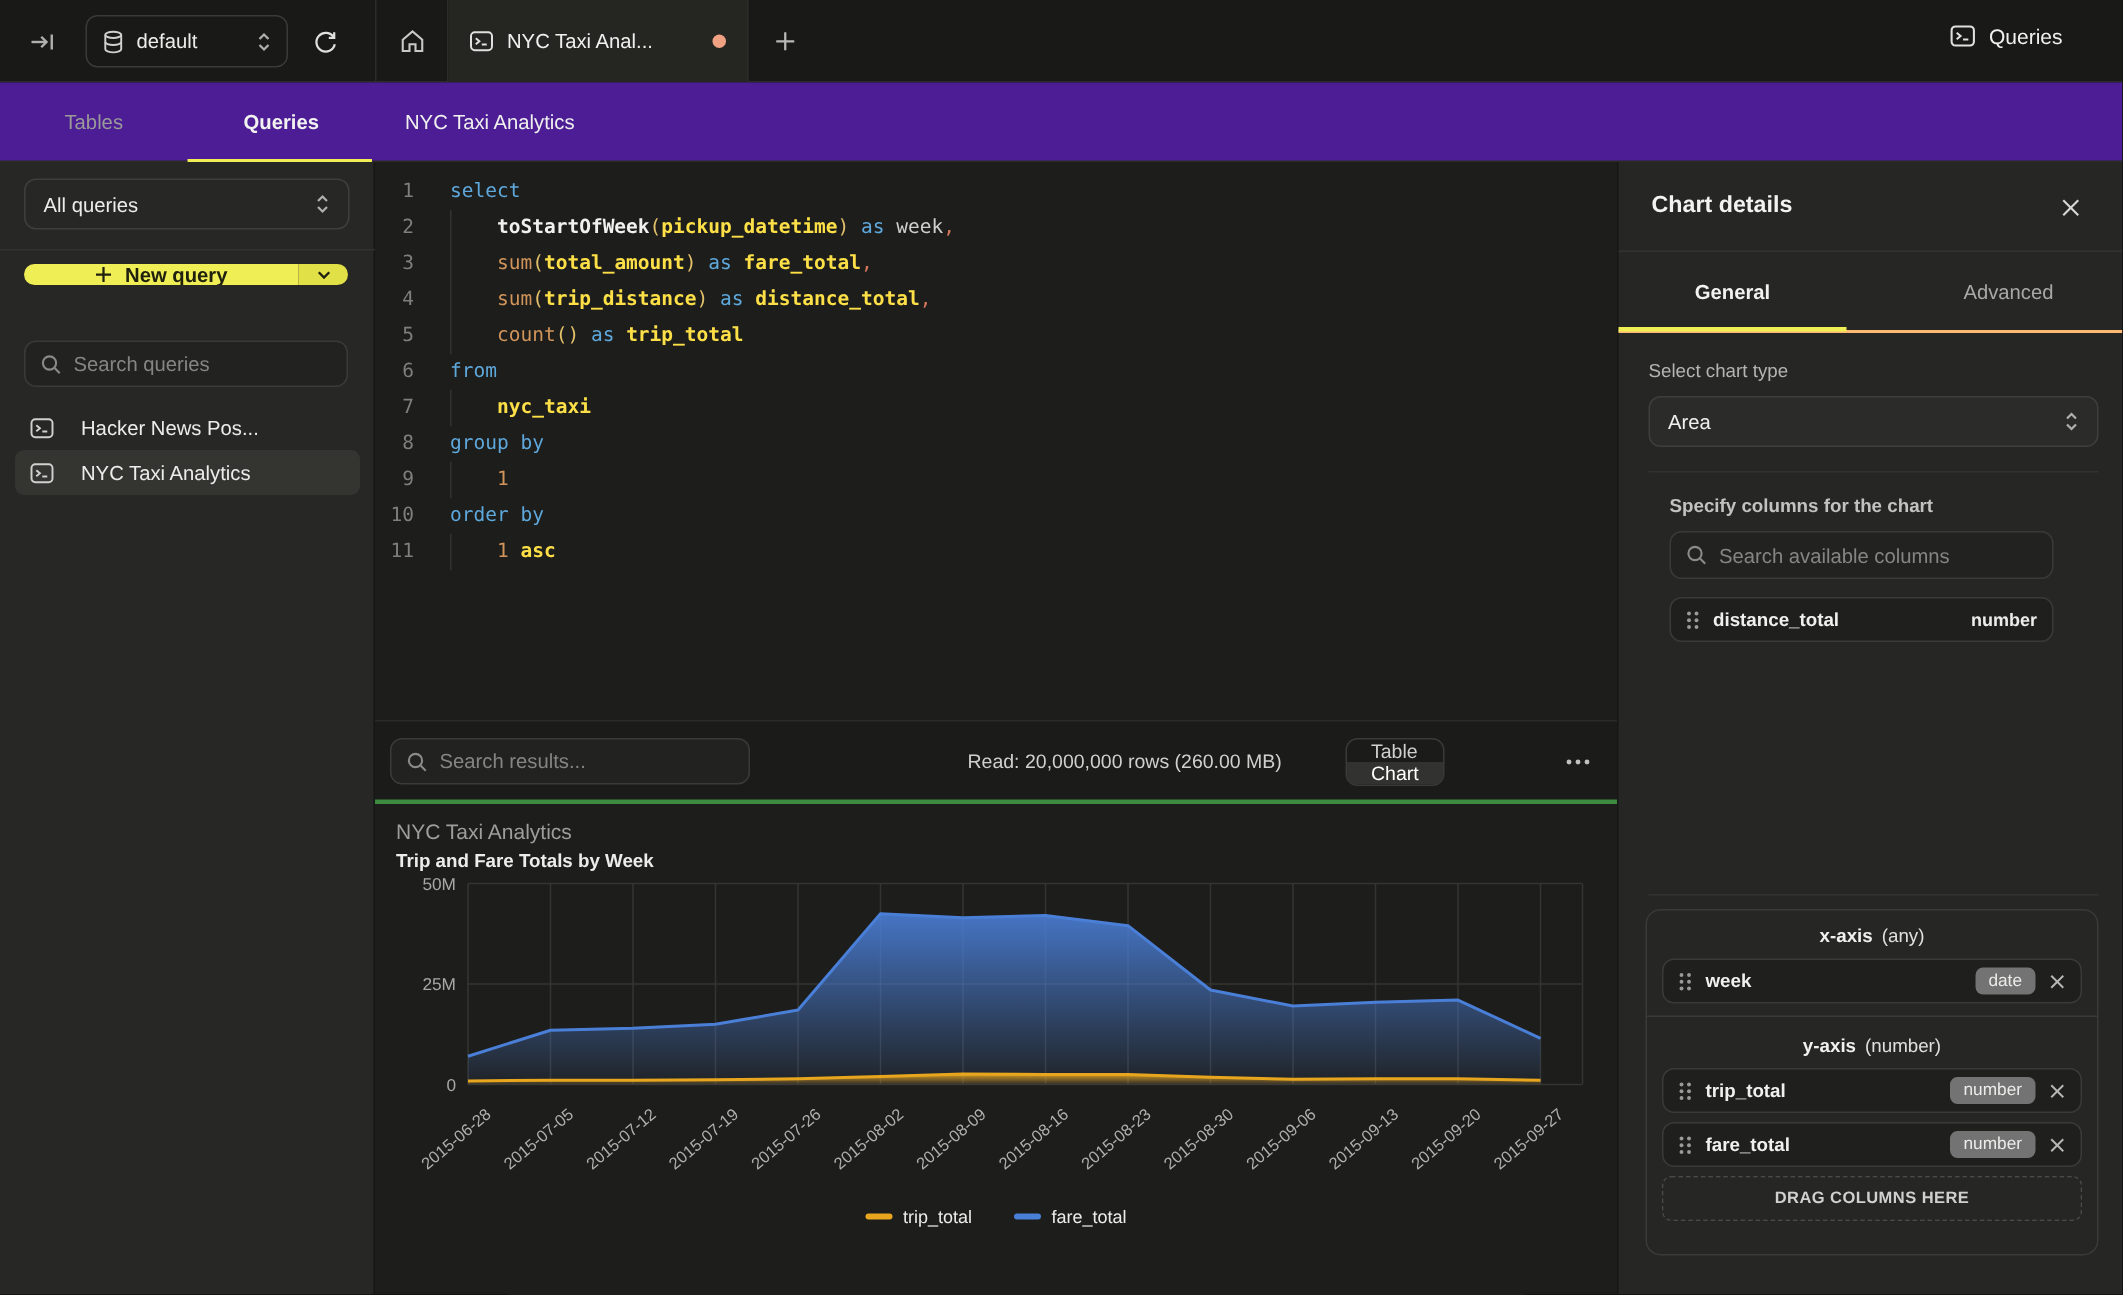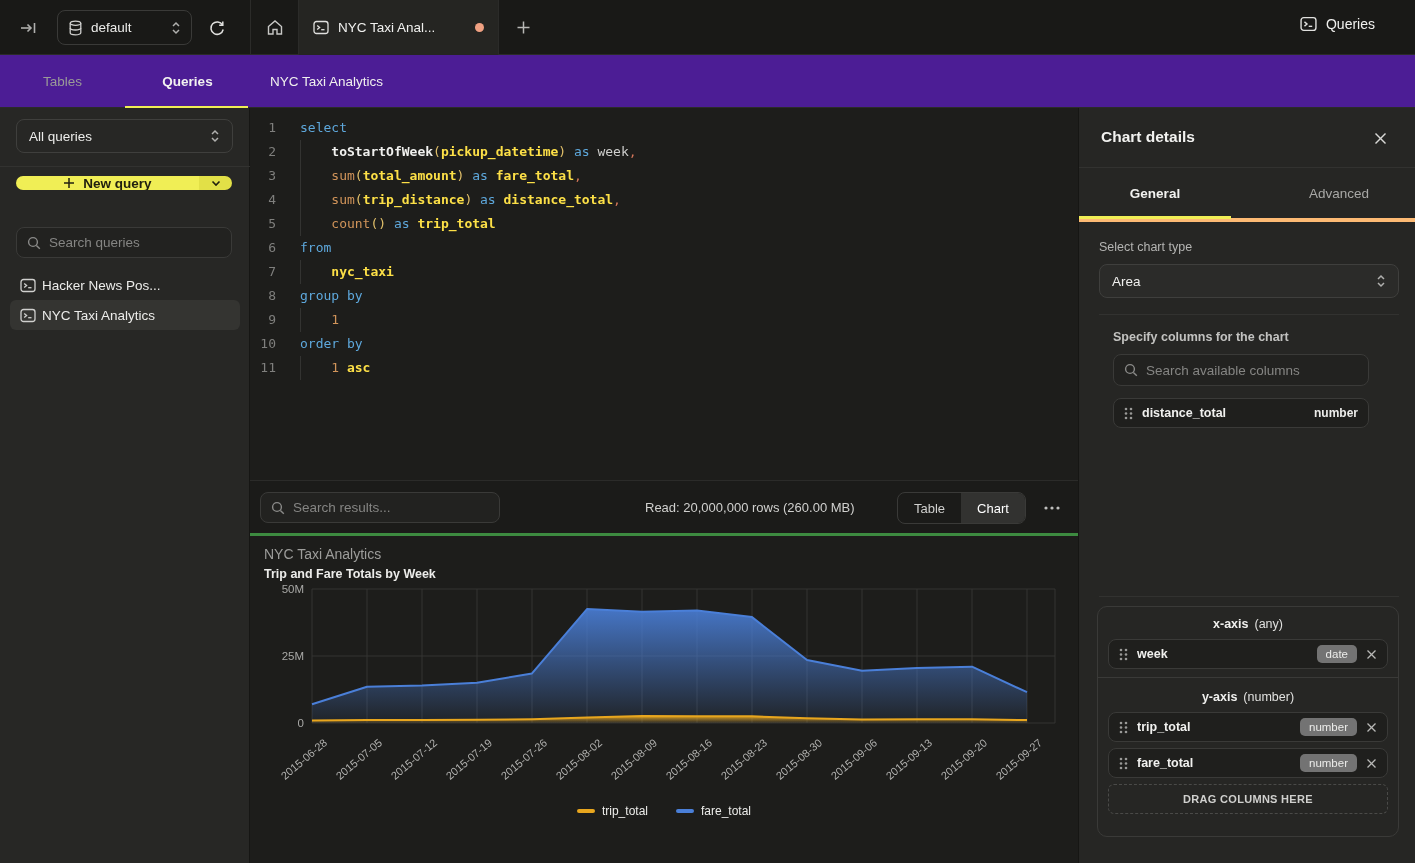--- a/index.html
+++ b/index.html
@@ -45,61 +45,61 @@
   .all-queries .grow { flex:1; }
   .side-div { position:absolute; left:0; top:58px; width:250px; height:1px; background:#323230; }
   .newq { position:absolute; left:16px; top:68px; width:216px; height:14px; display:flex; border-radius:8px; overflow:hidden; cursor:pointer; }
   .newq-main { flex:1; background:#f0ee55; color:#20200f; display:flex; align-items:center; justify-content:center; gap:8px; font-size:13.5px; font-weight:bold; }
   .newq-caret { width:33px; background:#e2e047; display:flex; align-items:center; justify-content:center; color:#20200f; }
   .search-box { border:1px solid #3a3a38; border-radius:8px; background:#222220; display:flex; align-items:center; gap:8px; padding:0 10px; }
   .search-box input { border:none; outline:none; background:transparent; color:#d8d8d6; font-size:13.5px; width:100%; font-family:"Liberation Sans", sans-serif; }
   .search-box input::placeholder { color:#85858 3; color:#858583; }
   .side-search { position:absolute; left:16px; top:119px; width:216px; height:31px; }
   .query-list { position:absolute; left:10px; top:162px; width:230px; }
-  .query-item { height:30px; display:flex; align-items:center; gap:6px; padding:0 10px; border-radius:6px; font-size:13.5px; color:#ececea; cursor:pointer; }
+  .query-item { height:30px; display:flex; align-items:center; gap:18px; padding:0 10px; border-radius:6px; font-size:13.5px; color:#ececea; cursor:pointer; }
   .query-item.active { background:#34343  1; background:#343431; }
 
   
   .editor { position:absolute; left:250px; top:108px; width:828px; height:372px; background:#1d1d1b; font-family:"DejaVu Sans Mono", monospace; font-size:13px; }
   .gutter { position:absolute; left:0; top:8px; width:26px; }
   .gutter div { height:24px; line-height:24px; text-align:right; color:#7f7f7d; }
   .code { position:absolute; left:38px; top:8px; right:8px; }
   .code-line { position:relative; height:24px; line-height:24px; white-space:pre; padding-left:12px; color:#e8e8e6; }
   .code-line .guide { position:absolute; left:12px; top:0; bottom:0; border-left:1px solid #333331; }
   .kw{color:#5ea8dc} .fn{color:#d1945a} .fnw{color:#f0f0ee;font-weight:bold}
   .pr{color:#e2c06a} .id{color:#fde047;font-weight:bold} .id2{color:#cfcfcd}
   .cm{color:#d4765a} .num{color:#d1945a}
 
   
   .results-bar { position:absolute; left:250px; top:480px; width:828px; height:53px; background:#1b1b19; border-top:1px solid #2b2b29; }
   .res-search { position:absolute; left:10px; top:11px; width:240px; height:31px; }
   .res-stat { position:absolute; top:0; height:53px; display:flex; align-items:center; font-size:13px; color:#d0d0ce; }
   .elapsed { left:265px; }
   .readrows { left:395px; }
-  .seg { position:absolute; left:647px; top:11px; height:32px; display:flex; border:1px solid #3a3a38; border-radius:8px; overflow:hidden; }
+  .seg { position:absolute; left:647px; top:11px; height:32px; display:flex; border:1px solid #3a3a38; border-radius:8px; overflow:hidden;flex-direction:column; }
   .seg-btn { padding:0 16px; display:flex; align-items:center; font-size:13px; color:#d0d0ce; cursor:pointer; }
   .seg-btn.active { background:#323230; color:#ffffff; }
   .more-btn { position:absolute; left:790px; top:18px; width:24px; height:18px; }
   .green-line { position:absolute; left:250px; top:533px; width:828px; height:3px; background:#3d8b40; }
 
   
   .chart-sec { position:absolute; left:250px; top:536px; width:828px; height:327px; background:#1d1d1b; }
   .chart-title { position:absolute; left:14px; top:10px; font-size:14px; color:#9d9d9b; }
   .chart-sub { position:absolute; left:14px; top:31px; font-size:12.5px; font-weight:bold; color:#ececea; }
   .chart-svg-wrap { position:absolute; left:10px; top:48px; width:810px; height:224px; }
   .legend { position:absolute; left:0; top:268px; width:828px; display:flex; justify-content:center; gap:28px; }
   .legend-item { display:flex; align-items:center; gap:7px; font-size:12px; color:#ececea; cursor:pointer; }
   .legend-mark { width:18px; height:4px; border-radius:2px; }
 
   
   .rpanel { position:absolute; left:1078px; top:108px; width:337px; height:755px; background:#262624; border-left:1px solid #161614; }
   .rp-header { position:absolute; left:0; top:0; width:100%; height:60px; border-bottom:1px solid #323230; }
   .rp-title { position:absolute; left:22px; top:20px; font-size:15.5px; font-weight:bold; color:#f2f2f0; }
   .rp-close { position:absolute; right:26px; top:21px; width:18px; height:18px; }
-  .rp-tabs { position:absolute; left:0; top:60px; width:100%; height:54px; display:flex; border-bottom:4px solid #fdba74;gap:32px; }
+  .rp-tabs { position:absolute; left:0; top:60px; width:100%; height:54px; display:flex; border-bottom:2px solid #fdba74;gap:32px; }
   .rp-tab { flex:1; display:flex; align-items:center; justify-content:center; font-size:13.5px; color:#a8a8a6; cursor:pointer; position:relative; }
   .rp-tab.active { color:#f2f2f0; font-weight:bold; }
   .rp-tab.active::after { content:""; position:absolute; left:0; right:0; bottom:-1px; height:3px; background:#f0ee55; }
   .rp-label { position:absolute; font-size:12.5px; color:#b4b4b2; }
   .type-select { position:absolute; left:20px; top:156px; width:300px; height:34px; border:1px solid #3f3f3d; border-radius:8px; background:#2b2b29; display:flex; align-items:center; padding:0 12px; font-size:13.5px; color:#f0f0ee; cursor:pointer; }
   .type-select .grow { flex:1; }
   .rp-div { position:absolute; left:20px; width:300px; height:1px; background:#323230; }
   .col-search { position:absolute; left:34px; top:246px; width:256px; height:32px; }
   .col-list { position:absolute; left:34px; top:290px; width:256px; }
   .chip { height:30px; border:1px solid #3a3a38; border-radius:8px; background:#1f1f1d; display:flex; align-items:center; gap:9px; padding:0 10px; margin-bottom:6px; cursor:grab; }

